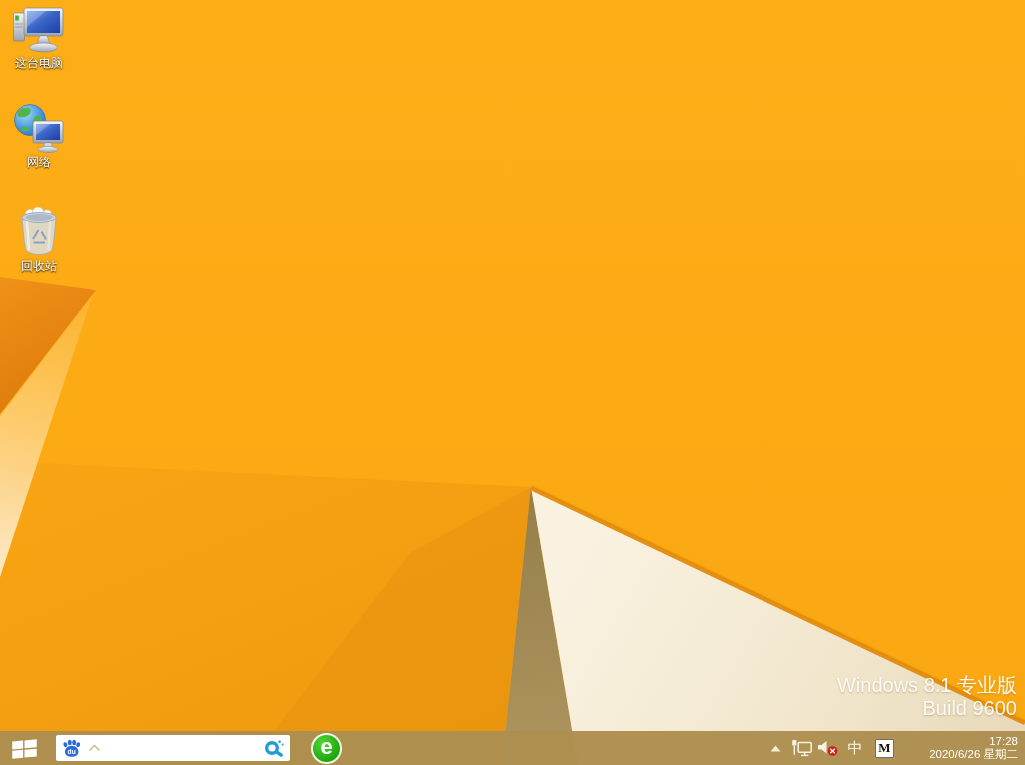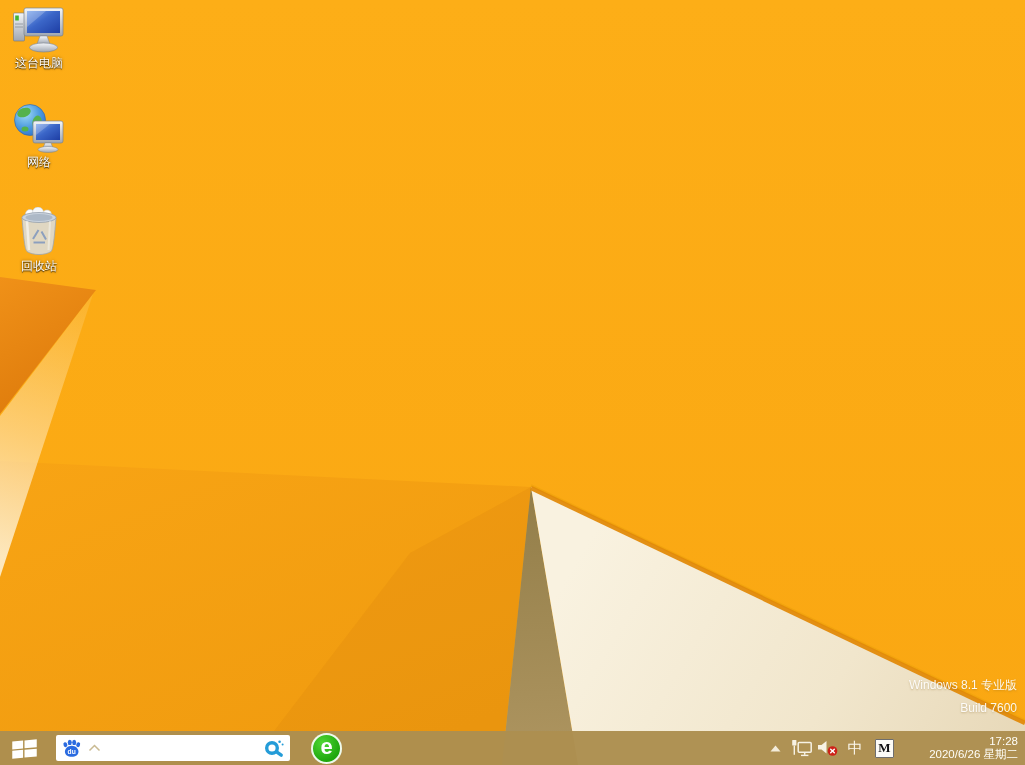--- a/index.html
+++ b/index.html
@@ -10,21 +10,21 @@
   #wallpaper{position:absolute;inset:0;}
 
   
   .desktop-icon{position:absolute;left:2px;width:74px;display:flex;flex-direction:column;align-items:center;cursor:default;}
   .icon-art{height:50px;display:flex;align-items:flex-end;justify-content:center;}
   .icon-label{margin-top:3px;font-size:12px;color:#fff;text-align:center;line-height:13px;
       text-shadow:0 1px 1px rgba(0,0,0,.8),0 0 3px rgba(0,0,0,.55);}
 
   
   #watermark{position:absolute;right:8px;bottom:45px;text-align:right;color:rgba(255,255,255,.92);
-      font-size:12px;line-height:23px;text-shadow:0 1px 2px rgba(130,95,25,.35);}
+      font-size:20px;line-height:23px;text-shadow:0 1px 2px rgba(130,95,25,.35);}
 
   
   #taskbar{position:absolute;left:0;right:0;bottom:0;height:34px;
       background:rgba(172,142,80,.97);display:flex;align-items:center;}
   #start-button{width:48px;height:34px;display:flex;align-items:center;justify-content:center;}
   #search-box{margin-left:8px;width:234px;height:26px;background:#fff;border-radius:2px;
       display:flex;align-items:center;padding:0 5px;box-sizing:border-box;}
   #search-box input{flex:1;border:none;outline:none;height:20px;font-size:12px;background:transparent;min-width:10px;}
   .sb-chevron{margin:0 4px 0 6px;display:flex;}
   #browser-button{margin-left:21px;width:31px;height:31px;border-radius:50%;
@@ -157,21 +157,21 @@
         <polygon points="23,21 37,21 23,32" fill="#ffffff" opacity="0.22"></polygon>
         <polygon points="32,40 38,40 40,45 30,45" fill="url(#silv)" stroke="#7A828C" stroke-width="0.5"></polygon>
         <ellipse cx="35" cy="46.5" rx="10" ry="3" fill="url(#silv)" stroke="#7A828C" stroke-width="0.5"></ellipse>
       </svg>
     </div>
     <div class="icon-label">网络</div>
   </div>
 
   <div id="watermark">
     <div>Windows 8.1 专业版</div>
-    <div>Build 7600</div>
+    <div>Build 9600</div>
   </div>
 
   <div id="taskbar">
 
     <div id="start-button">
       <svg width="27" height="21" viewBox="0 0 30 24">
         <g fill="#ffffff" transform="translate(1,4) skewY(-5)">
           <rect x="0" y="0" width="12.4" height="9"></rect>
           <rect x="14" y="0" width="14" height="9"></rect>
           <rect x="0" y="10.6" width="12.4" height="9"></rect>

